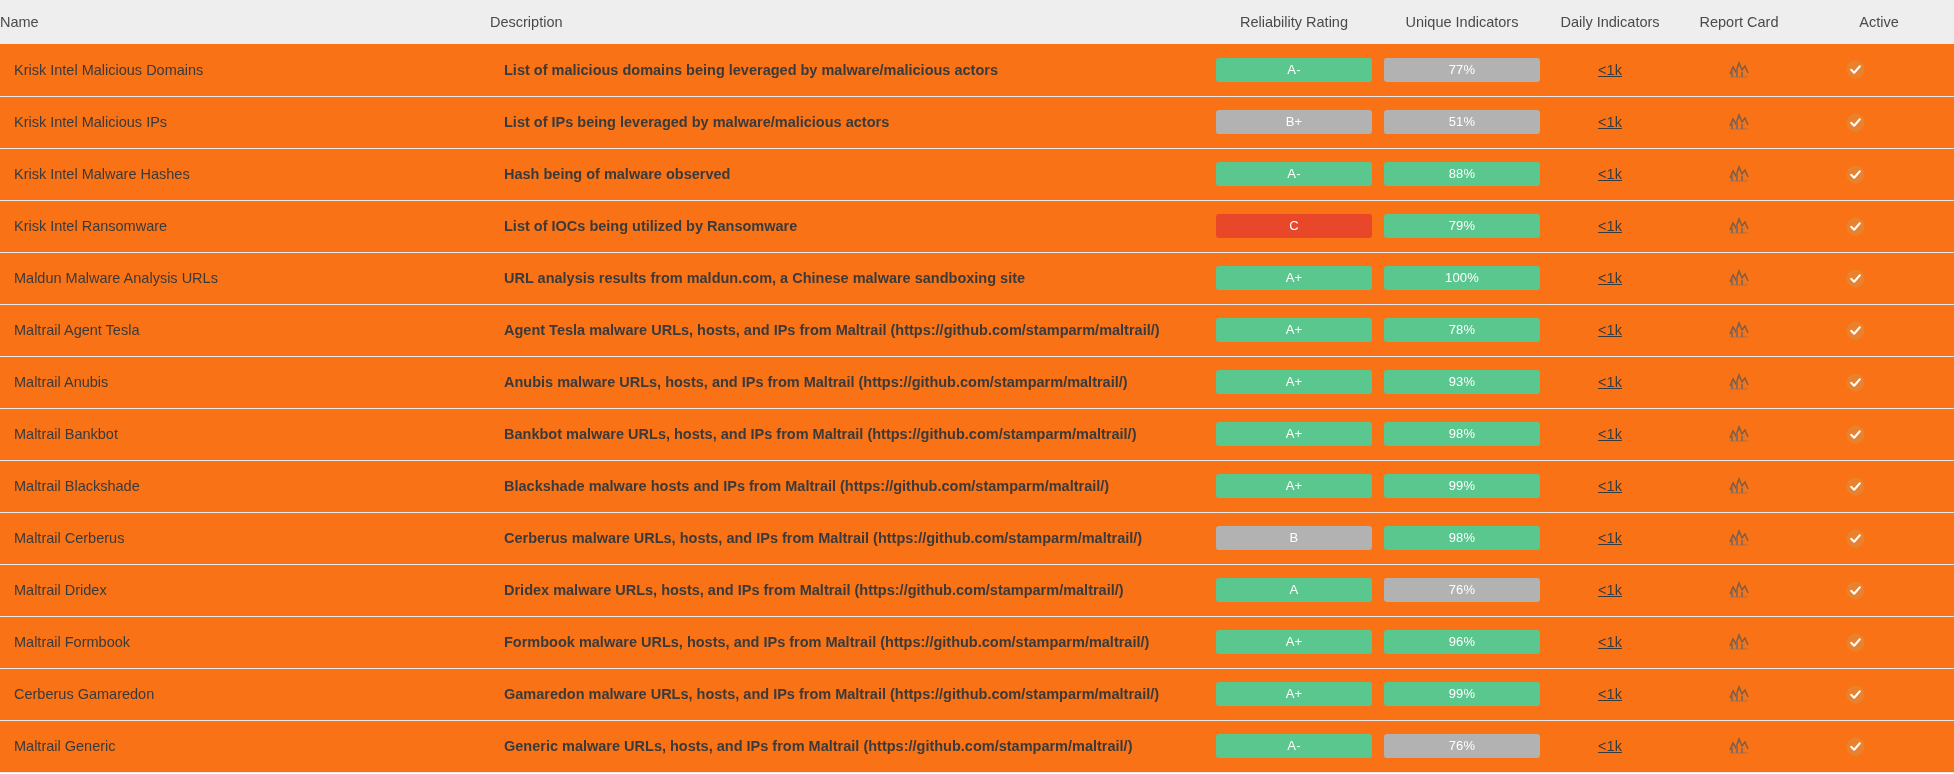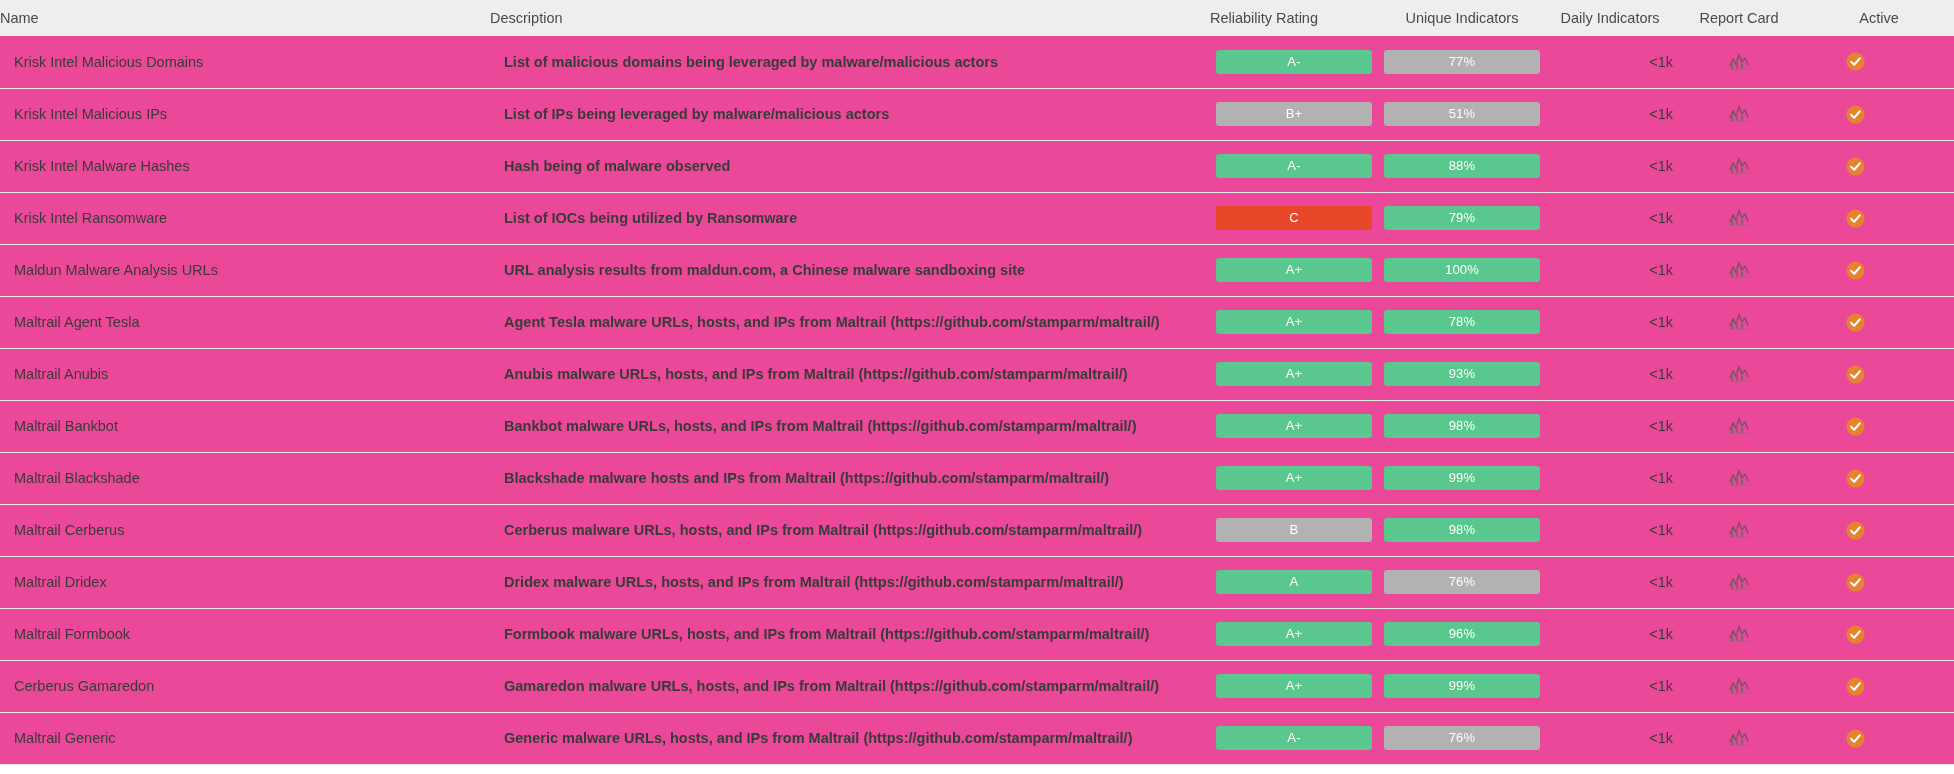--- a/index.html
+++ b/index.html
@@ -18,57 +18,57 @@
 
   .feed-table {
     width: 1954px;
     border-collapse: collapse;
     table-layout: fixed;
   }
 
   
   .feed-table thead tr {
     background: #eeeeee;
-    height: 36px;
+    height: 44px;
   }
   .feed-table thead th {
     font-weight: normal;
     font-size: 14.5px;
     color: #4a4a4a;
     padding: 0 0 0 0;
     vertical-align: middle;
     border: 0;
     white-space: nowrap;
   }
   th.c-name      { text-align: left;   padding-left: 14px; }
   th.c-desc      { text-align: left;   padding-left: 14px; }
-  th.c-rating    { text-align: left; margin-top: 18px; }
+  th.c-rating    { text-align: center; margin-top: 18px; }
   th.c-unique    { text-align: center; }
   th.c-daily     { text-align: center; }
   th.c-report    { text-align: center; }
   th.c-active    { text-align: center; padding-right: 48px; }
 
   
   .feed-table tbody tr {
     height: 52px;
-    background: #ec4899;
+    background: #f97316;
     border-bottom: 1px solid #e9e9e9;
   }
   .feed-table tbody td {
     font-size: 14.5px;
     color: #3a3a3a;
     vertical-align: middle;
     border: 0;
     white-space: nowrap;
     overflow: hidden;
   }
   td.c-name  { text-align: left; padding-left: 14px; }
   td.c-desc  { text-align: left; padding-left: 14px; font-weight: bold; }
   td.c-rating, td.c-unique { text-align: center; padding: 0 6px; }
-  td.c-daily { text-align: right; font-size: 14px; }
+  td.c-daily { text-align: center; font-size: 14px; text-decoration: underline; }
   td.c-report{ text-align: center; }
   td.c-active{ text-align: center; padding-right: 48px; }
 
   
   .badge {
     display: block;
     width: 100%;
     max-width: 156px;
     margin: 0 auto;
     height: 24px;

